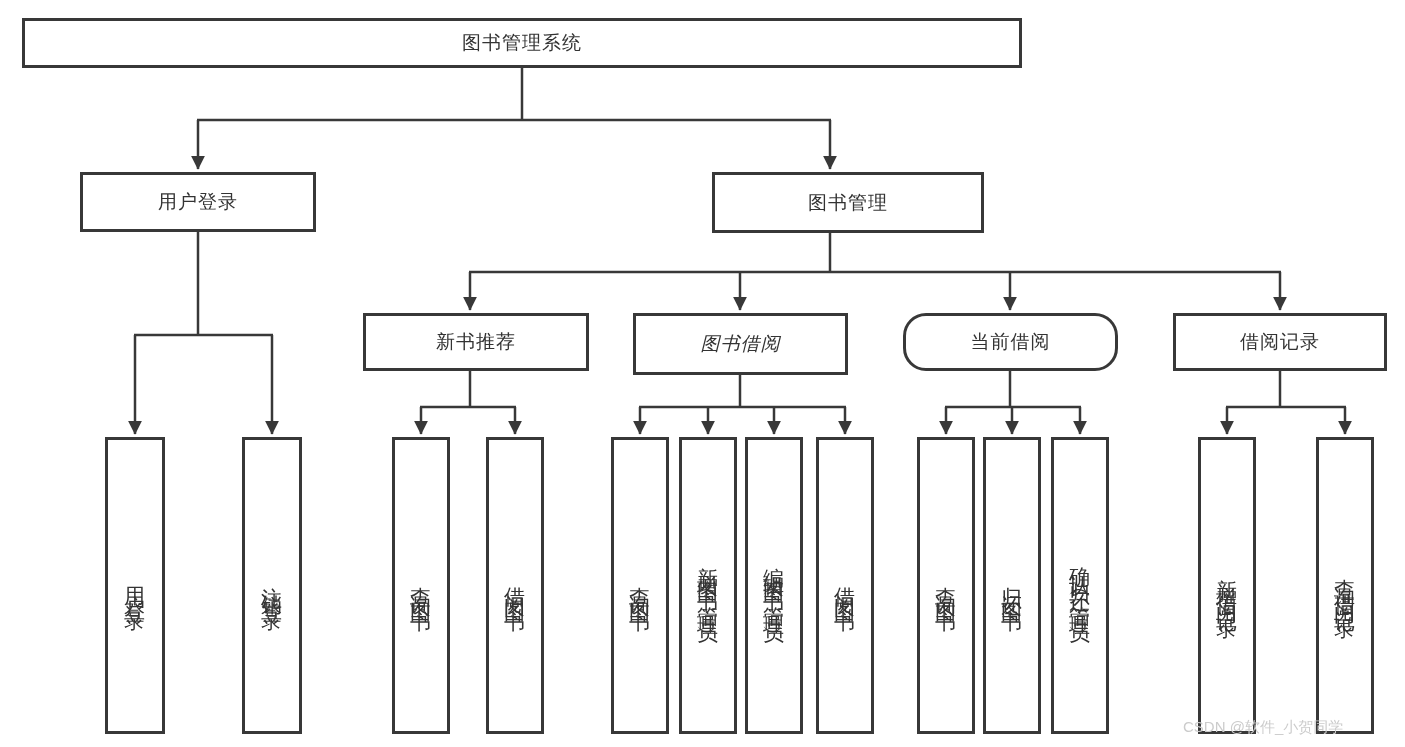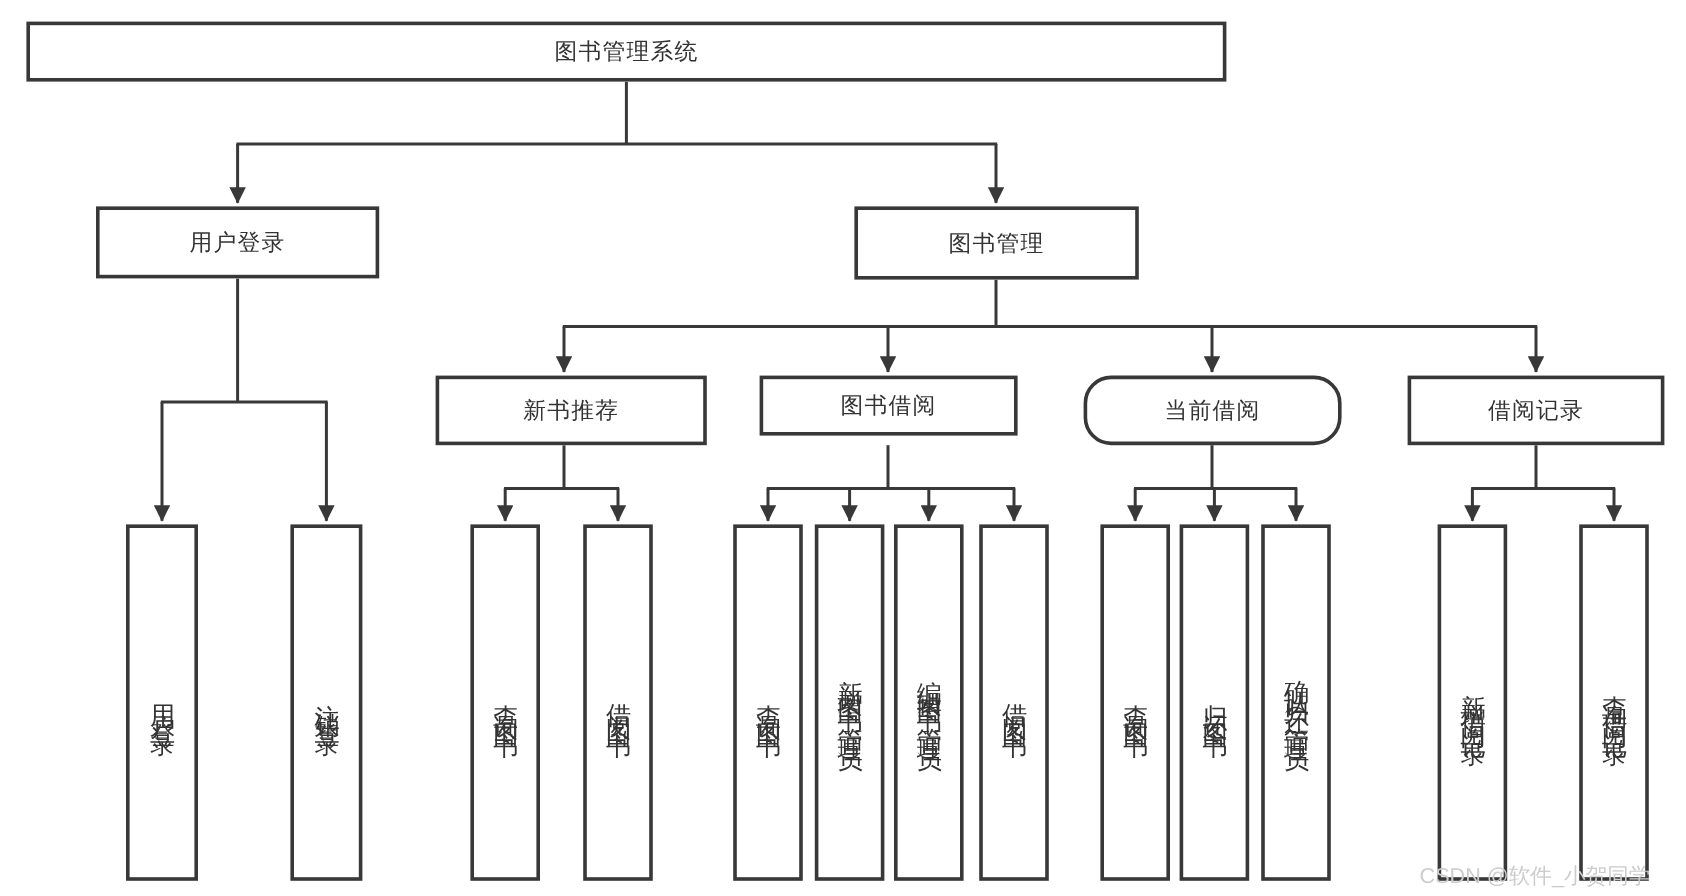--- a/index.html
+++ b/index.html
@@ -28,23 +28,23 @@
     background: #ffffff;
     display: flex;
     align-items: center;
     justify-content: center;
     color: #333333;
     z-index: 2;
   }
   .node.h { font-size: 19px; letter-spacing: 1px; }
   .node.root  { left: 22px;   top: 18px;  width: 1000px; height: 50px; text-align: right; }
   .node.lv1a  { left: 80px;   top: 172px; width: 236px;  height: 60px; }
-  .node.lv1b  { left: 712px;  top: 172px; width: 237px;  height: 61px; }
+  .node.lv1b  { left: 712px;  top: 172px; width: 272px;  height: 61px; }
   .node.lv2a  { left: 363px;  top: 313px; width: 226px;  height: 58px; }
-  .node.lv2b  { left: 633px;  top: 313px; width: 215px;  height: 50px; }
+  .node.lv2b  { left: 633px;  top: 313px; width: 215px;  height: 62px; font-style: italic; }
   .node.lv2c  { left: 903px;  top: 313px; width: 215px;  height: 58px; border-radius: 23px; }
   .node.lv2d  { left: 1173px; top: 313px; width: 214px;  height: 58px; }
   .leaf {
     position: absolute;
     box-sizing: border-box;
     border: 3px solid #383838;
     background: #ffffff;
     top: 437px;
     height: 297px;
     display: flex;
@@ -73,21 +73,21 @@
   .p8  { left: 816px;  }
   .p9  { left: 917px;  }
   .p10 { left: 983px;  }
   .p11 { left: 1051px; }
   .p12 { left: 1198px; }
   .p13 { left: 1316px; }
   .watermark {
     position: absolute;
     left: 1183px;
     top: 718px;
-    font-size: 18px;
+    font-size: 15px;
     color: #cccccc;
     z-index: 5;
     white-space: nowrap;
   }
 </style>
 </head>
 <body>
 
 <div class="canvas">
 

